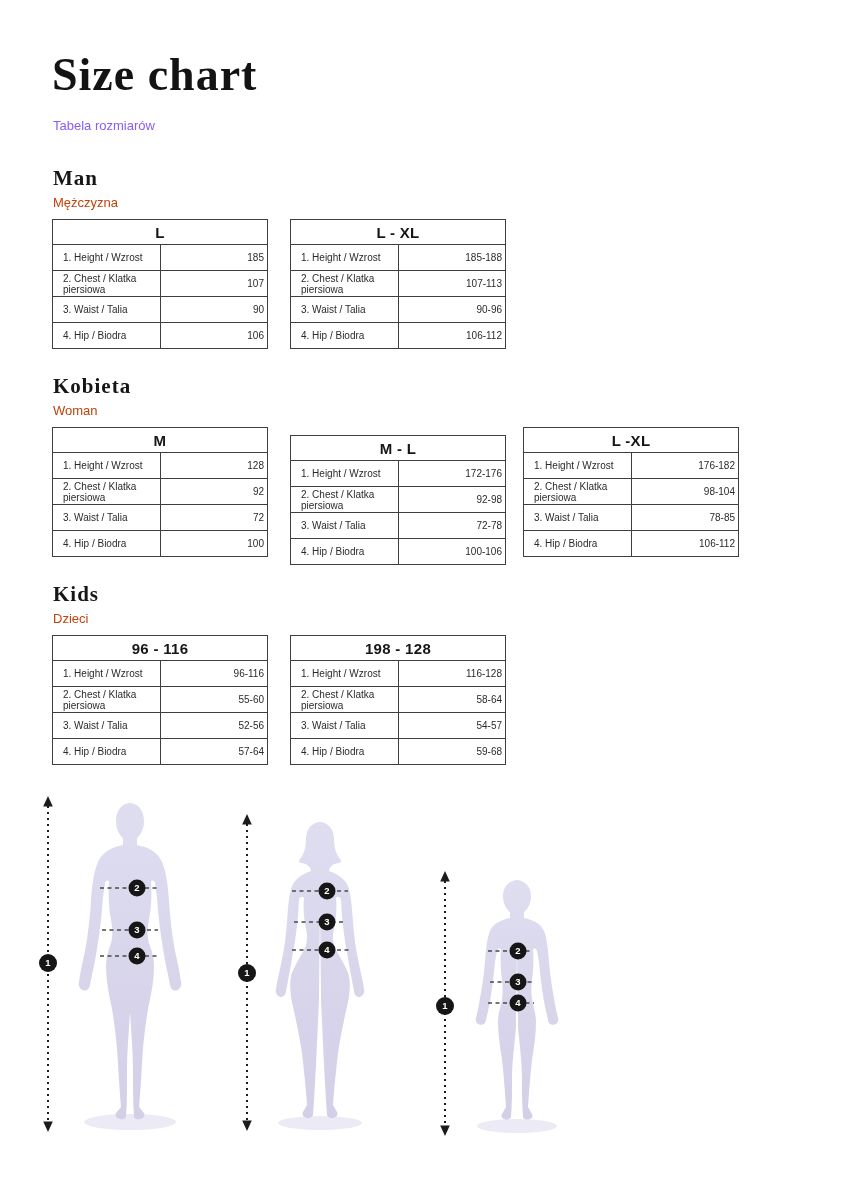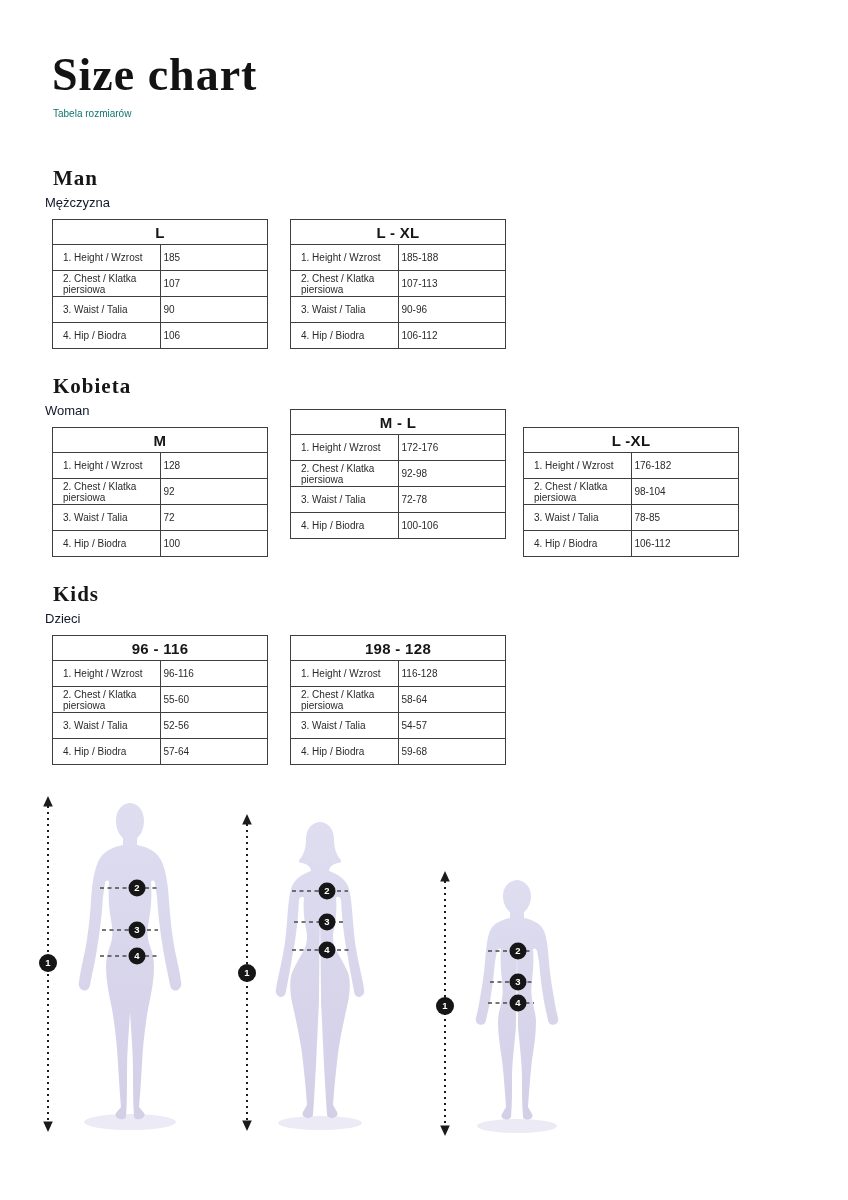--- a/index.html
+++ b/index.html
@@ -10,31 +10,31 @@
     font-family: "Liberation Sans", "DejaVu Sans", sans-serif;
     color: #262626;
     overflow: hidden;
   }
   h1.title {
     position: absolute; left: 52px; top: 48px; margin: 0;
     font-family: "Liberation Serif", "DejaVu Serif", serif;
     font-size: 46px; font-weight: 700; letter-spacing: 1px; color: #131313;
   }
   .subtitle {
-    position: absolute; left: 53px; top: 108px;
-    font-size: 10px; color: #0f766e;
+    position: absolute; left: 53px; top: 118px;
+    font-size: 13px; color: #8b5cf6;
   }
   h2.sec-head {
     position: absolute; margin: 1px; left: 52px;
     font-family: "Liberation Serif", "DejaVu Serif", serif;
     font-size: 21px; font-weight: 600; letter-spacing: 1px; color: #161616;
   }
   .sec-sub {
-    position: absolute; left: 45px;
-    font-size: 13px; color: #0f172a;
+    position: absolute; left: 53px;
+    font-size: 13px; color: #c2410c;
   }
   table.size-table {
     position: absolute;
     border-collapse: collapse;
     width: 216px;
     table-layout: fixed;
     background: #fff;
   }
   table.size-table th {
     border: 1px solid #3f3f3f;
@@ -43,21 +43,21 @@
     text-align: center; color: #161616;
     padding: 0;
   }
   table.size-table td {
     border: 1px solid #3f3f3f;
     height: 25px;
     font-size: 10px; color: #2a2a2a;
     padding: 0 6px 0 10px;
   }
   table.size-table td.val {
-    width: 52px; text-align: left; padding: 0 3px;
+    width: 52px; text-align: right; padding: 0 3px;
   }
   .fig { position: absolute; }
   .sil   { fill: url(#silGrad); }
   .shad  { fill: #ebeaf5; }
   .mline { stroke: #4a4a4a; stroke-width: 1.5; stroke-dasharray: 4 3.5; fill: none; }
   .aline { stroke: #1b1b1b; stroke-width: 2; stroke-dasharray: 2 4; fill: none; }
   .ahead { fill: #1b1b1b; }
   .mkr   { fill: #161616; }
   .mkrtx {
     fill: #ffffff; text-anchor: middle;
@@ -160,21 +160,21 @@
         <td>3. Waist / Talia</td>
         <td class="val">72</td>
         </tr>
       <tr>
         <td>4. Hip / Biodra</td>
         <td class="val">100</td>
         </tr>
     </tbody>
   </table>
 
-  <table class="size-table" style="left:290px; top:409px">
+  <table class="size-table" style="left:290px; top:435px">
     <thead>
         <tr>
           <th colspan="2">M - L</th>
         </tr>
       </thead>
     <tbody>
       <tr>
         <td>1. Height / Wzrost</td>
         <td class="val">172-176</td>
         </tr>

